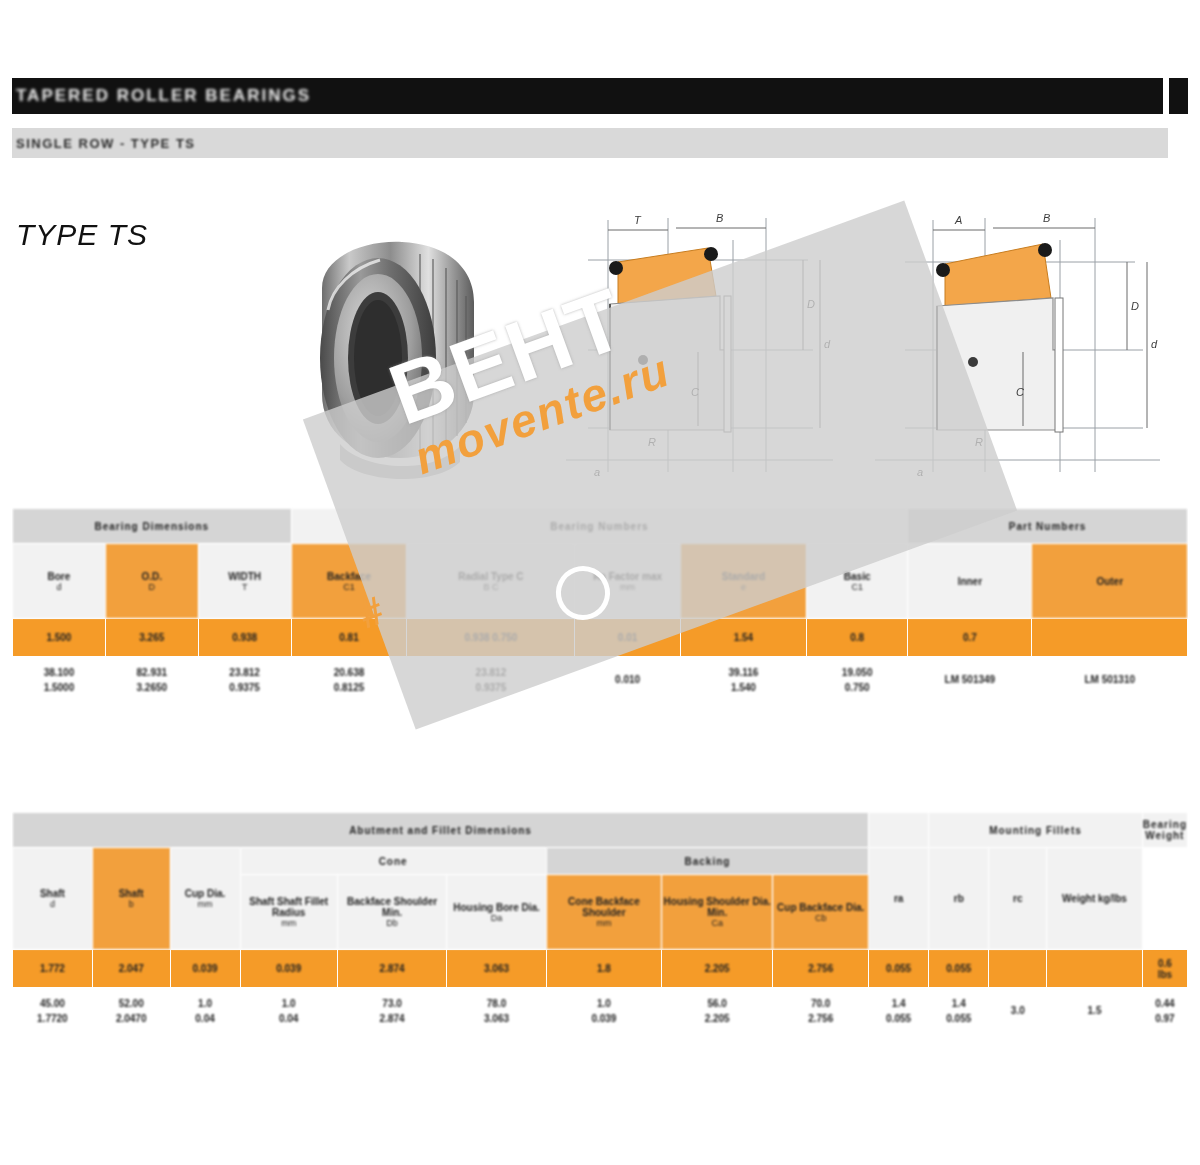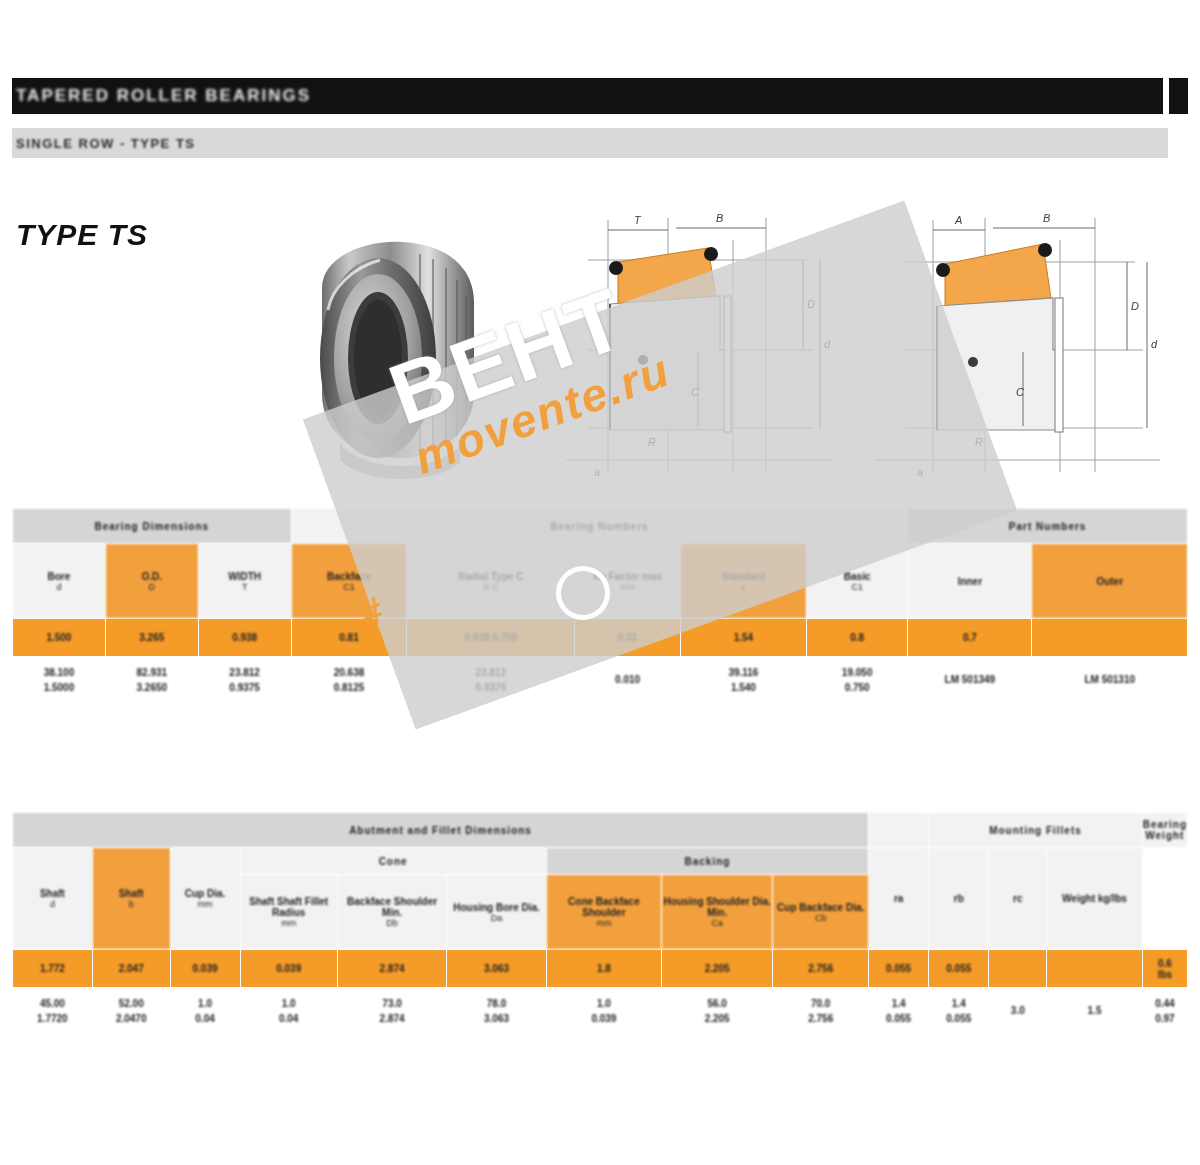--- a/index.html
+++ b/index.html
@@ -43,21 +43,21 @@
     display:flex;align-items:center;
   }
   .sub-bar .subtitle{
     color:#2b2b2b;font-size:13px;font-weight:bold;letter-spacing:1.5px;
     padding-left:16px;filter:blur(1.3px);
   }
 
   
   .type-label{
     position:absolute;left:16px;top:218px;
-    font-size:30px;font-style:italic;font-weight:bold;color:#111;
+    font-size:30px;font-style:italic;font-weight:normal;color:#111;
     letter-spacing:1px;
     filter:blur(.5px);
   }
 
   
   .bearing-photo{
     position:absolute;left:292px;top:218px;width:210px;height:275px;
   }
   .bearing-photo svg{display:block;}
 

